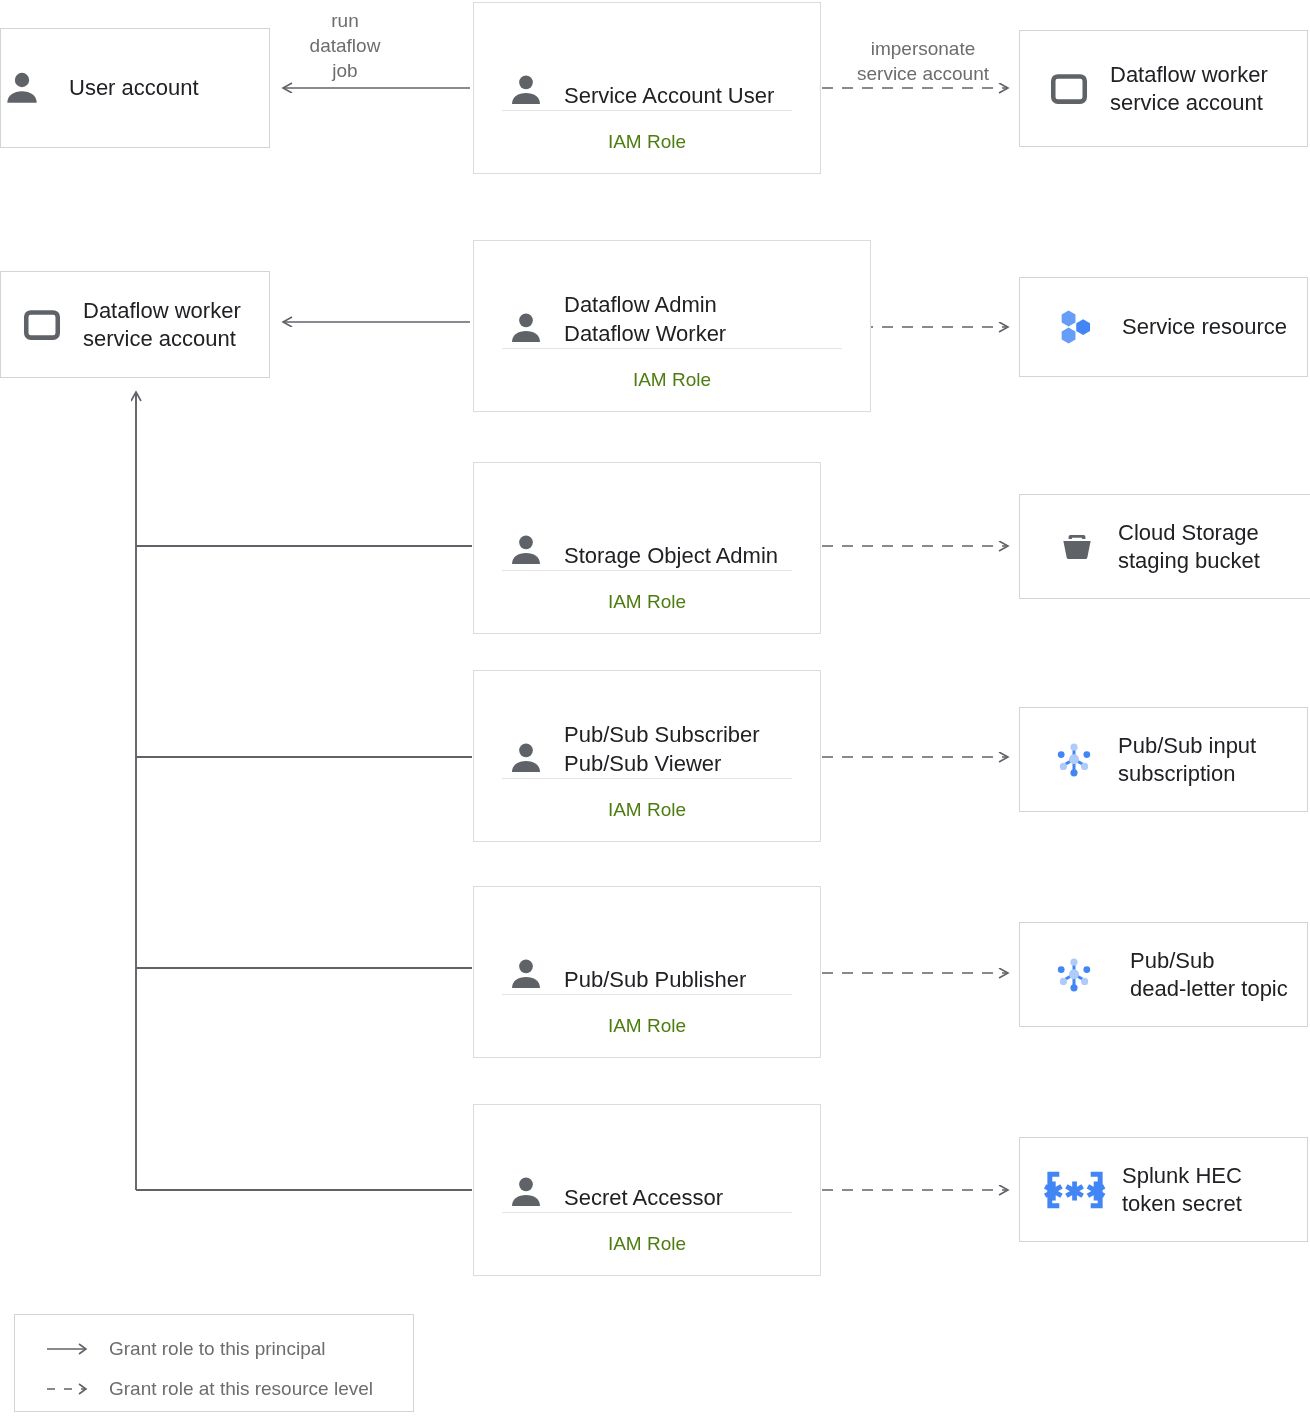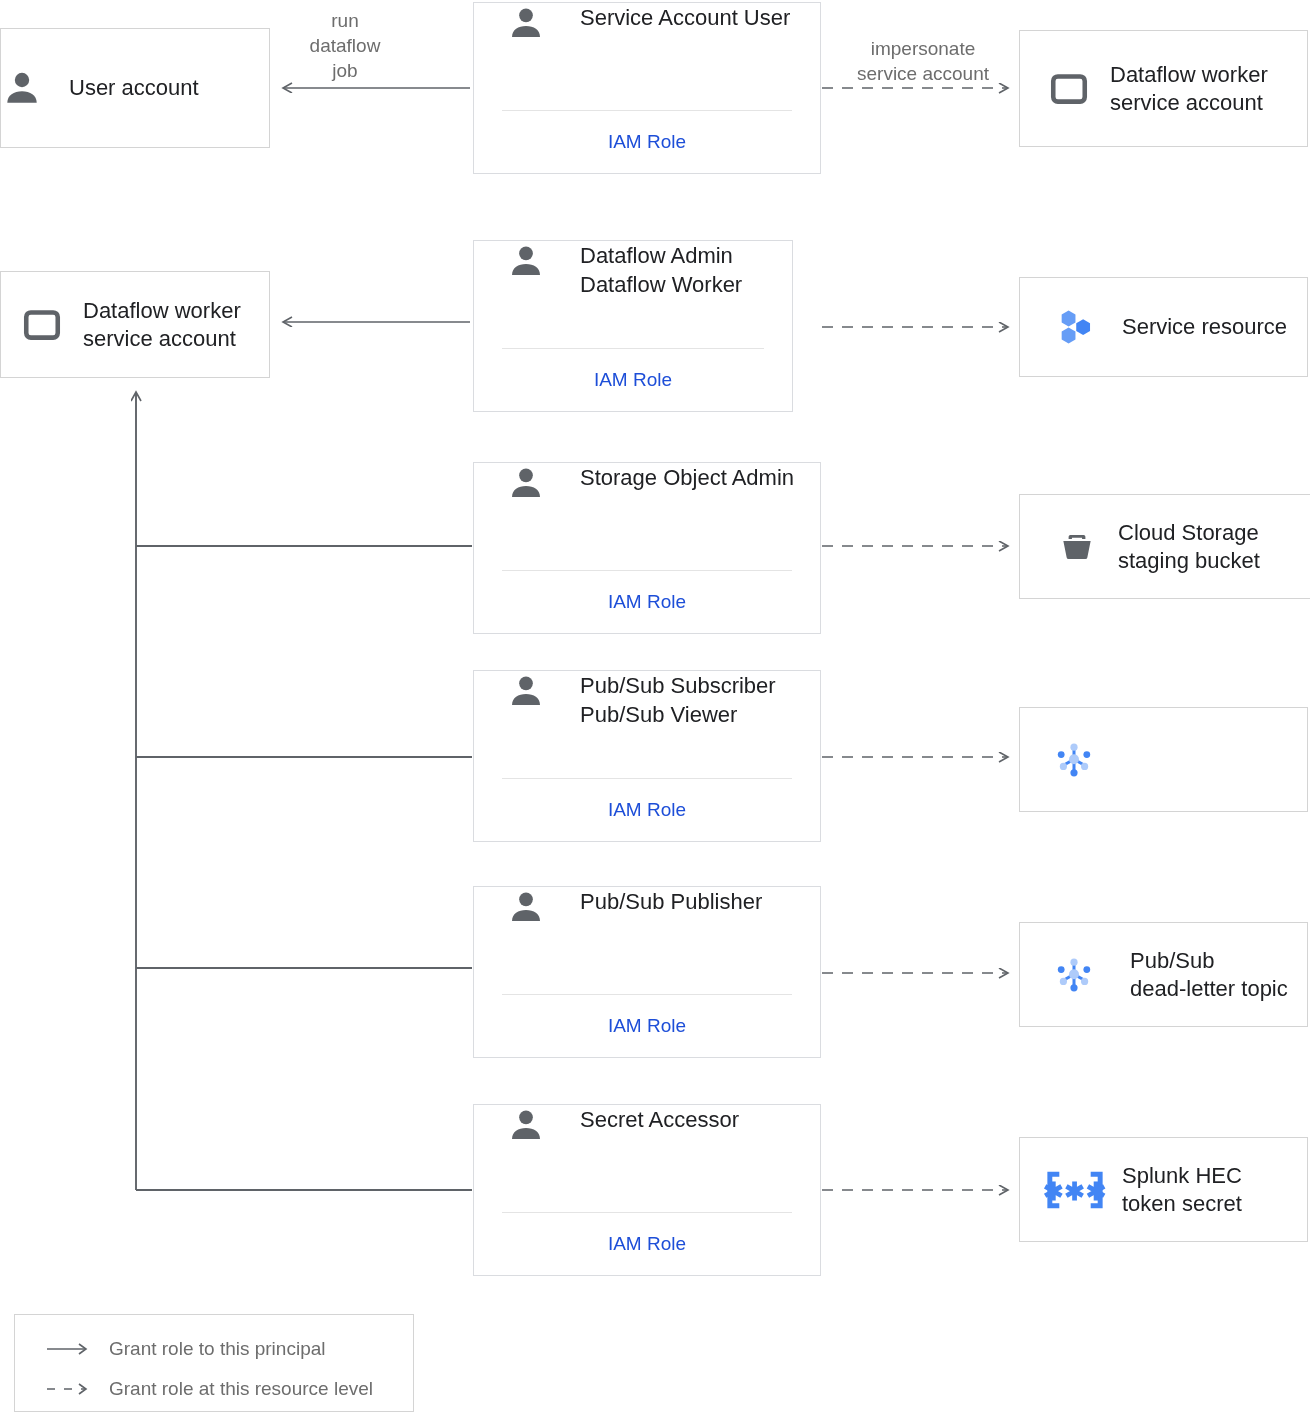--- a/index.html
+++ b/index.html
@@ -45,22 +45,22 @@
     position:absolute;
     box-sizing:border-box;
     border:1px solid #dadce0;
     background:#ffffff;
     display:flex;
     flex-direction:column;
   }
   .card-top{
     flex:1 1 auto;
     display:flex;
-    align-items:flex-start;
-    gap:34px;
+    align-items:flex-end;
+    gap:18px;
     padding-left:32px;
   }
   .card-title{
     font-size:22px;
     line-height:29px;
     color:#202124;
     white-space:pre-line;
   }
   .card-divider{
     height:1px;
@@ -68,21 +68,21 @@
     margin:0 28px;
   }
   .card-foot{
     height:62px;
     display:flex;
     align-items:center;
     justify-content:center;
   }
   .card-foot span{
     font-size:19px;
-    color:#1d4ed8;
+    color:#4d7c0f;
   }
   
   .ico{flex:0 0 auto;display:block;}
   
   .edge-label{
     position:absolute;
     font-size:19px;
     line-height:25px;
     color:#6d6d6d;
     text-align:center;
@@ -204,21 +204,21 @@
   <div class="node" style="left:0px;top:271px;width:270px;height:107px;">
     <div class="node-inner" style="padding-left:20px;gap:20px;">
       <svg class="ico" width="42" height="42" viewBox="0 0 24 24">
         <rect x="3" y="4.8" width="18" height="14.4" rx="2.6" fill="none" stroke="#5f6368" stroke-width="2.6"></rect>
       </svg>
       <div class="node-label">Dataflow worker
 service account</div>
     </div>
   </div>
 
-  <div class="card" style="left:473px;top:240px;width:320px;height:172px;">
+  <div class="card" style="left:473px;top:240px;width:398px;height:172px;">
     <div class="card-top">
       <svg class="ico" width="40" height="40" viewBox="0 0 24 24">
         <circle cx="12" cy="7.4" r="4.1" fill="#5f6368"></circle>
         <path d="M3.6 20.4c0-4.3 3.8-6.6 8.4-6.6s8.4 2.3 8.4 6.6z" fill="#5f6368"></path>
       </svg>
       <div class="card-title">Dataflow Admin
 Dataflow Worker</div>
     </div>
     <div class="card-divider"></div>
     <div class="card-foot">
@@ -282,20 +282,22 @@
       <svg class="ico" width="48" height="48" viewBox="0 0 24 24">
         <path d="M12 11.6 L12 6.4 M12 11.6 L7.2 14.4 M12 11.6 L16.8 14.4 M12 11.6 L12 17.6" stroke="#4285f4" stroke-width="1.5" fill="none" stroke-linecap="round"></path>
         <circle cx="12" cy="11.6" r="2.5" fill="#aecbfa"></circle>
         <circle cx="12" cy="5.6" r="1.8" fill="#aecbfa"></circle>
         <circle cx="5.6" cy="9.3" r="1.7" fill="#4285f4"></circle>
         <circle cx="18.4" cy="9.3" r="1.7" fill="#4285f4"></circle>
         <circle cx="6.7" cy="15.2" r="1.8" fill="#aecbfa"></circle>
         <circle cx="17.3" cy="15.2" r="1.8" fill="#aecbfa"></circle>
         <circle cx="12" cy="18.4" r="1.8" fill="#4285f4"></circle>
       </svg>
+      <div class="node-label">Pub/Sub input
+subscription</div>
     </div>
   </div>
 
   <div class="card" style="left:473px;top:886px;width:348px;height:172px;">
     <div class="card-top">
       <svg class="ico" width="40" height="40" viewBox="0 0 24 24">
         <circle cx="12" cy="7.4" r="4.1" fill="#5f6368"></circle>
         <path d="M3.6 20.4c0-4.3 3.8-6.6 8.4-6.6s8.4 2.3 8.4 6.6z" fill="#5f6368"></path>
       </svg>
       <div class="card-title">Pub/Sub Publisher</div>

